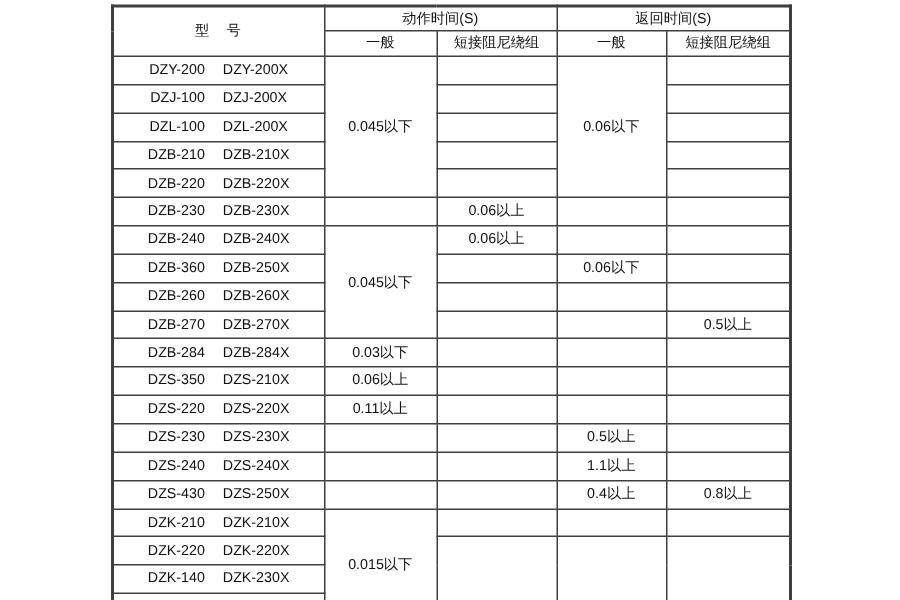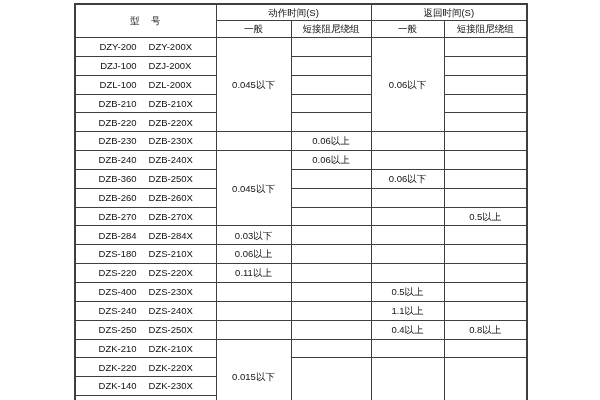--- a/index.html
+++ b/index.html
@@ -116,49 +116,49 @@
   </tr>
 
   <tr class="data">
     <td class="model-cell"><span class="m1">DZB-284</span><span class="m2">DZB-284X</span></td>
     <td>0.03以下</td>
     <td></td>
     <td></td>
     <td></td>
   </tr>
   <tr class="data">
-    <td class="model-cell"><span class="m1">DZS-180</span><span class="m2">DZS-210X</span></td>
+    <td class="model-cell"><span class="m1">DZS-350</span><span class="m2">DZS-210X</span></td>
     <td>0.06以上</td>
     <td></td>
     <td></td>
     <td></td>
   </tr>
   <tr class="data">
     <td class="model-cell"><span class="m1">DZS-220</span><span class="m2">DZS-220X</span></td>
     <td>0.11以上</td>
     <td></td>
     <td></td>
     <td></td>
   </tr>
   <tr class="data">
-    <td class="model-cell"><span class="m1">DZS-400</span><span class="m2">DZS-230X</span></td>
+    <td class="model-cell"><span class="m1">DZS-230</span><span class="m2">DZS-230X</span></td>
     <td></td>
     <td></td>
     <td>0.5以上</td>
     <td></td>
   </tr>
   <tr class="data">
     <td class="model-cell"><span class="m1">DZS-240</span><span class="m2">DZS-240X</span></td>
     <td></td>
     <td></td>
     <td>1.1以上</td>
     <td></td>
   </tr>
   <tr class="data">
-    <td class="model-cell"><span class="m1">DZS-250</span><span class="m2">DZS-250X</span></td>
+    <td class="model-cell"><span class="m1">DZS-430</span><span class="m2">DZS-250X</span></td>
     <td></td>
     <td></td>
     <td>0.4以上</td>
     <td>0.8以上</td>
   </tr>
 
   <tr class="data">
     <td class="model-cell"><span class="m1">DZK-210</span><span class="m2">DZK-210X</span></td>
     <td rowspan="4">0.015以下</td>
     <td></td>

